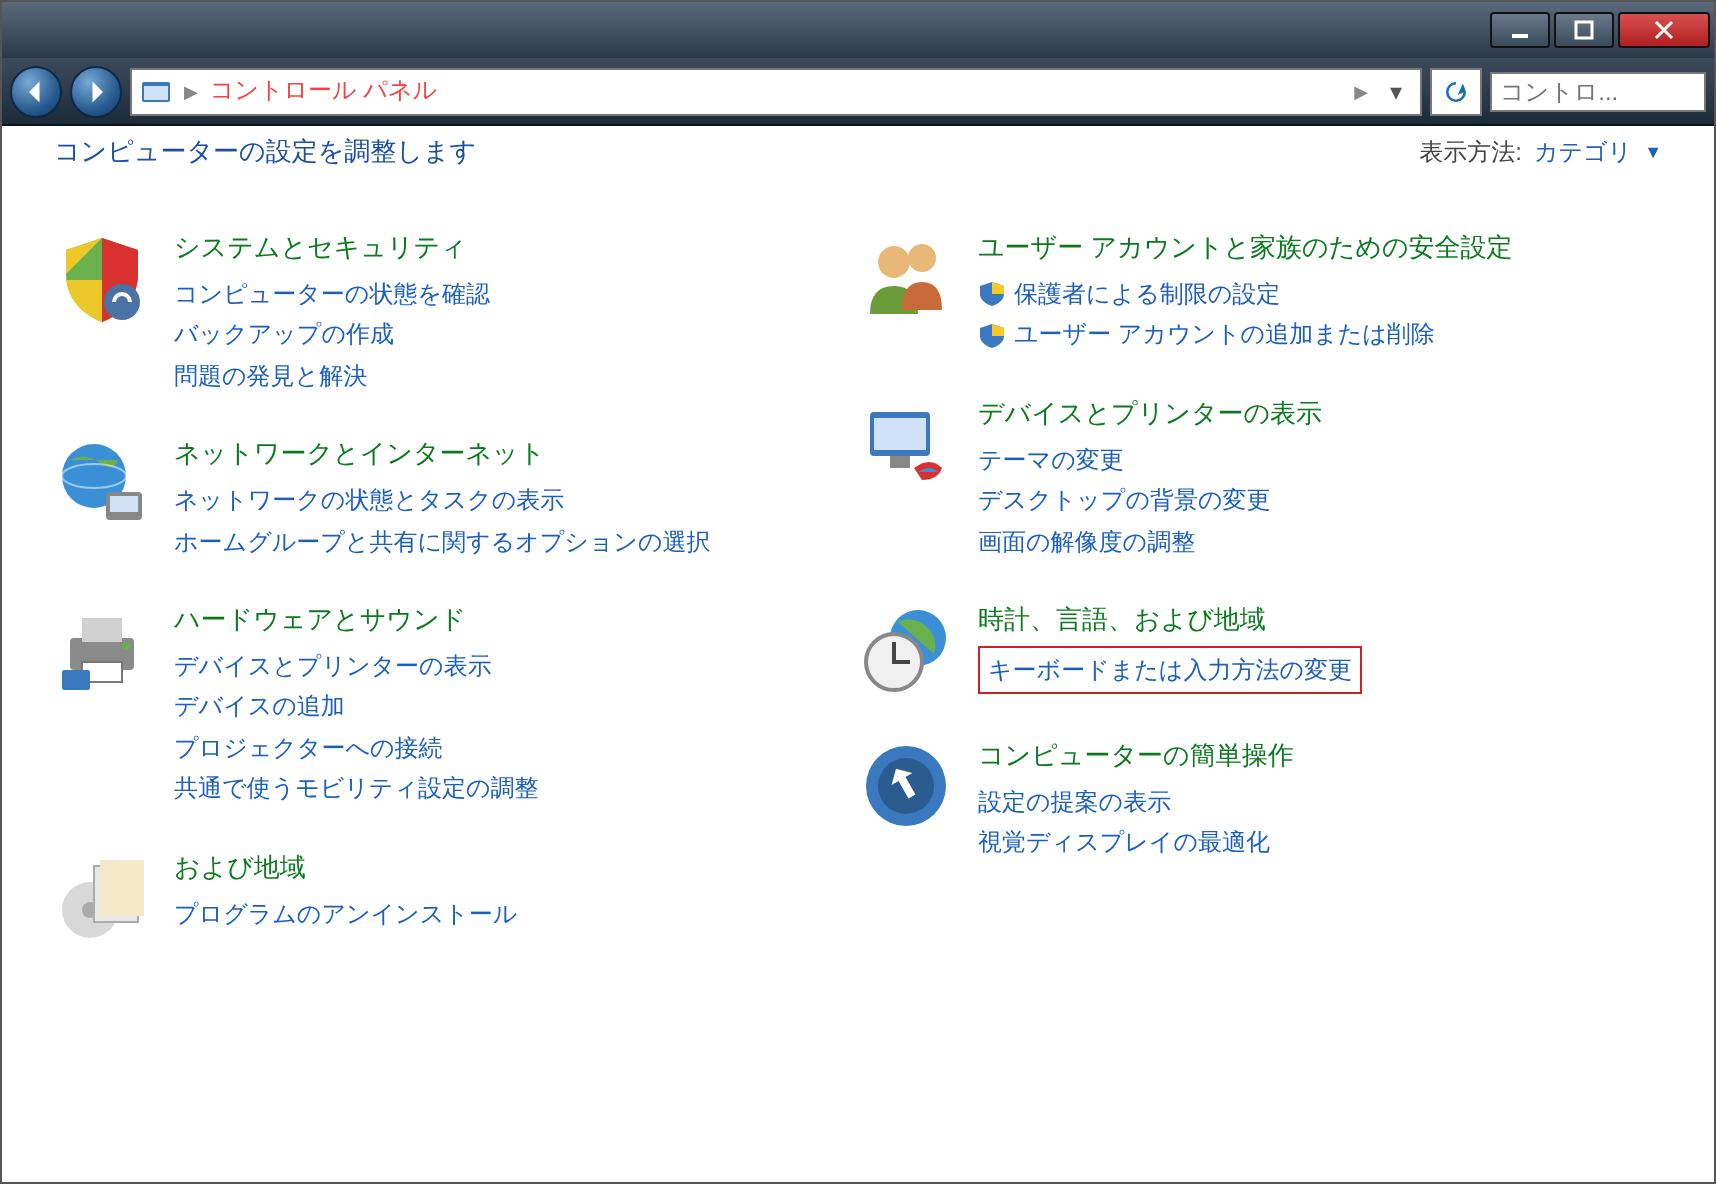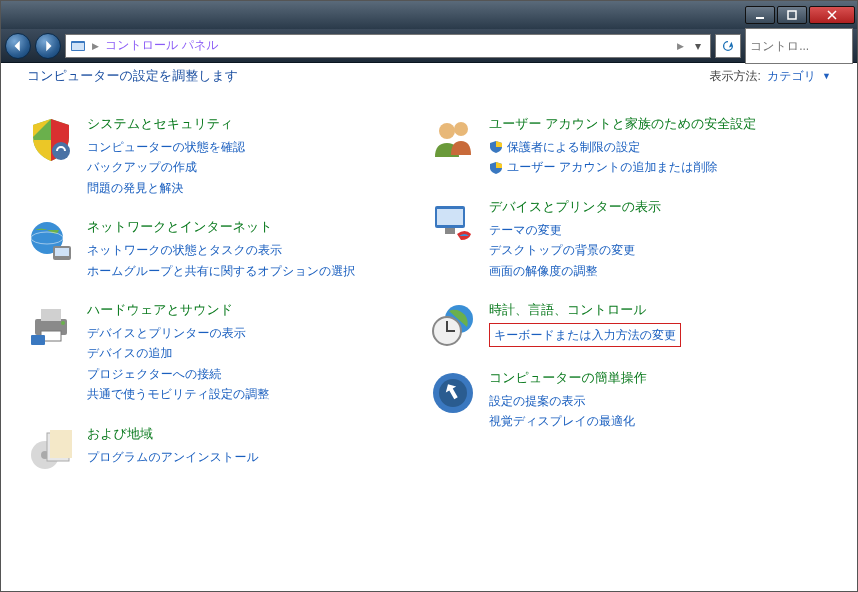--- a/index.html
+++ b/index.html
@@ -59,30 +59,30 @@
   flex: 1;
   height: 24px;
   background: #fff;
   border: 1px solid #777;
   display: flex;
   align-items: center;
   padding: 0 4px;
   gap: 6px;
 }
 .addr-icon { width:16px; height:16px; display:inline-flex; align-items:center; justify-content:center; }
-.addr-text { flex:1; color:#8b5cf6; }
+.addr-text { flex:1; color:#ef4444; }
 .addr-drop { width:16px; color:#555; text-align:center; }
 .refresh-btn {
   width: 26px; height: 24px;
   background:#fff; border:1px solid #777;
   display:inline-flex; justify-content:center; align-items:center;
   color:#1a6fb5;
 }
 .searchbar {
-  width: 108px; height: 36px;
+  width: 108px; height: 20px;
   background:#fff; border:1px solid #777;
   display:flex; align-items:center;
   padding: 0 4px;
   gap:4px;
 }
 .searchbar input {
   border:none; outline:none; flex:1; font-size:12px; color:#666; background:transparent;
 }
 .content {
   padding: 4px 26px;
@@ -326,21 +326,21 @@
         </div>
         <div class="cat">
           <div class="cat-icon">
             <svg viewBox="0 0 48 48">
               <circle cx="30" cy="18" r="14" fill="#3a8fd6"></circle>
               <path d="M20 10 Q28 6 36 14 Q40 20 38 26" fill="#6ab04c"></path>
               <circle cx="18" cy="30" r="14" fill="#f0f0f0" stroke="#888" stroke-width="2"></circle>
               <path d="M18 20 V30 H26" stroke="#444" stroke-width="2" fill="none"></path>
             </svg>
           </div>
-          <div class="cat-body"><div class="cat-title">時計、言語、コントロール</div><div class="cat-link highlighted">
+          <div class="cat-body"><div class="cat-title">時計、言語、および地域</div><div class="cat-link highlighted">
               <span>キーボードまたは入力方法の変更</span>
             </div></div>
         </div>
         <div class="cat">
           <div class="cat-icon">
             <svg viewBox="0 0 48 48">
               <circle cx="24" cy="24" r="20" fill="#3a78c0"></circle>
               <circle cx="24" cy="24" r="14" fill="#2a5c90"></circle>
               <path d="M24 14 L30 20 L26 20 L26 30 L22 30 L22 20 L18 20 Z" fill="#fff" transform="rotate(-30 24 24)"></path>
             </svg>

